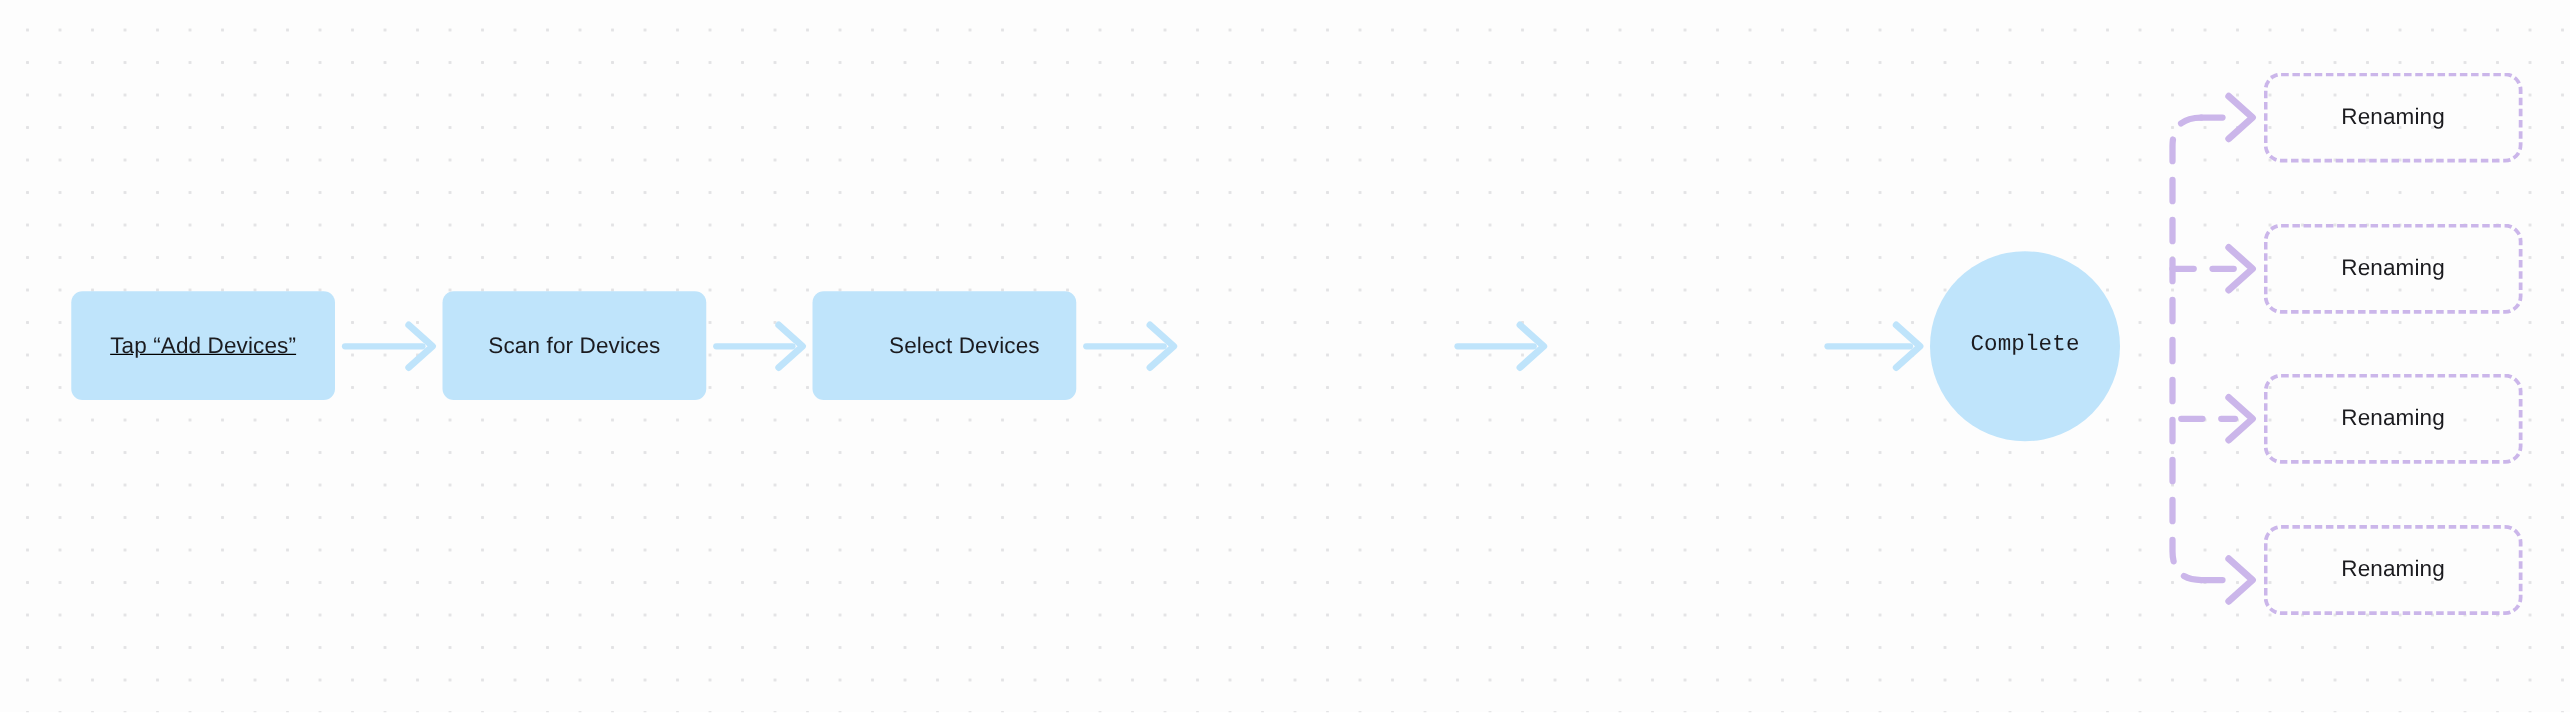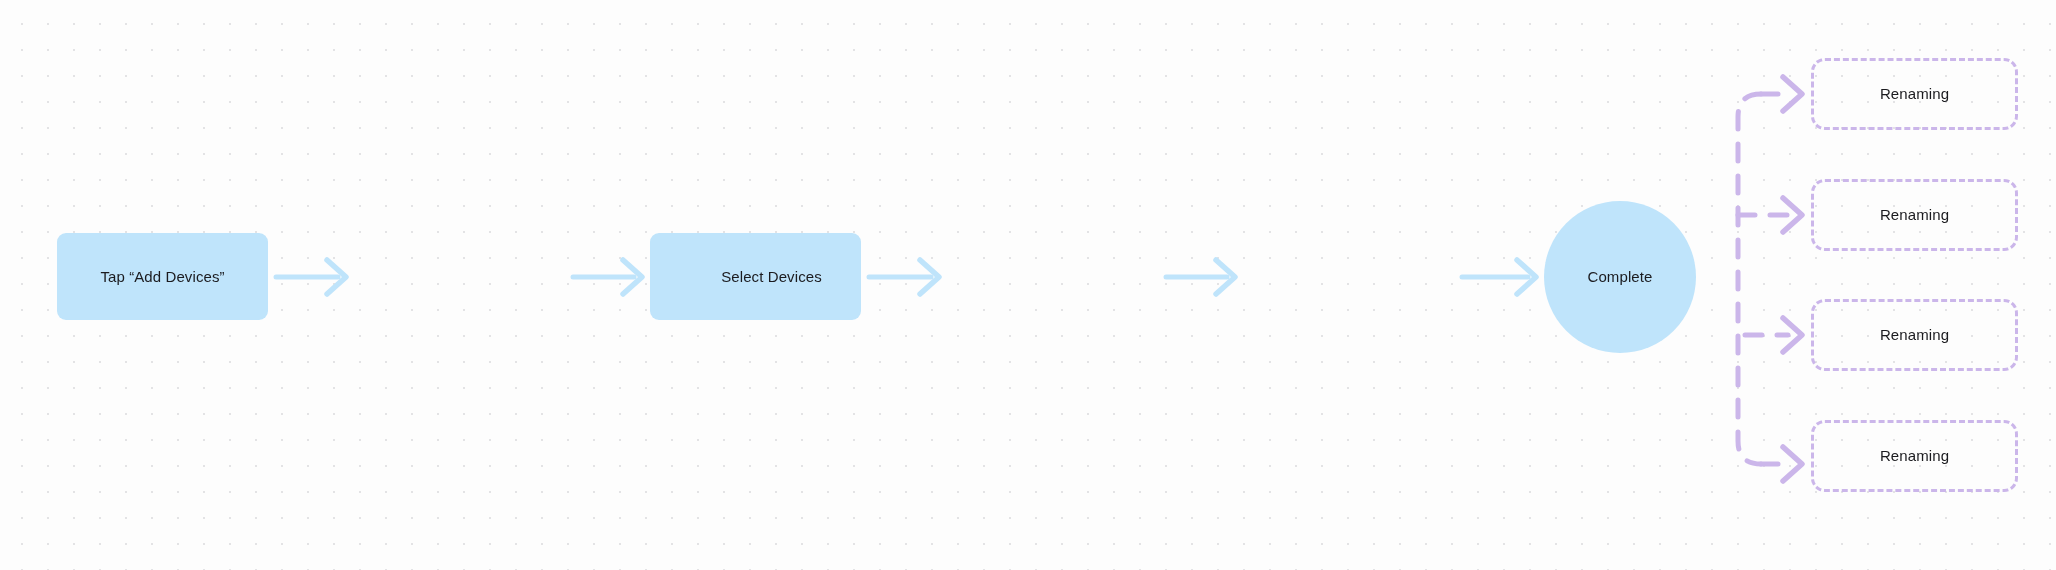--- a/index.html
+++ b/index.html
@@ -32,29 +32,30 @@
     justify-content: center;
     box-sizing: border-box;
   }
   .node-step {
     background: #bfe4fb;
     border-radius: 9px;
   }
   .node-terminal {
     background: #bfe4fb;
     border-radius: 50%;
+    font-family: Liberation Mono, monospace;
   }
   .node-ghost {
     background: transparent;
     border: 3.5px dashed #cbb6ea;
     border-radius: 14px;
   }
   .node-label {
     color: #1b1b1f;
-    font-size: 15px;
+    font-size: 18px;
     line-height: 1.2;
     letter-spacing: 0.1px;
     text-align: center;
     white-space: nowrap;
     user-select: none;
   }
 </style>
 </head>
 <body>
 
@@ -101,24 +102,27 @@
       <path d="M 1745 335 L 1788 335" fill="none" stroke="#cbb6ea" stroke-width="5" stroke-linecap="round" stroke-dasharray="17 15"></path>
       <polyline points="1783,318 1802,335 1783,352" fill="none" stroke="#cbb6ea" stroke-width="5.5" stroke-linecap="round" stroke-linejoin="round"></polyline>
     </g>
 
     <g>
       <path d="M 1761 464 L 1788 464" fill="none" stroke="#cbb6ea" stroke-width="5" stroke-linecap="round" stroke-dasharray="17 15"></path>
       <polyline points="1783,447 1802,464 1783,481" fill="none" stroke="#cbb6ea" stroke-width="5.5" stroke-linecap="round" stroke-linejoin="round"></polyline>
     </g>
   </svg>
 
-  <div class="node node-step" style="left:57px; top:233px; width:211px; height:87px;">
+  <div class="node node-step" style="left:57px; top:233px; width:211px; height:87px;text-decoration:underline;">
     <span class="node-label">Tap “Add Devices”</span>
   </div>
 
+  <div class="node node-step" style="left:354px; top:233px; width:211px; height:87px;">
+    <span class="node-label">Scan for Devices</span>
+  </div>
 
   <div class="node node-step" style="left:650px; top:233px; width:211px; height:87px;padding-left:32px;">
     <span class="node-label">Select Devices</span>
   </div>
 
 
 
   <div class="node node-terminal" style="left:1544px; top:201px; width:152px; height:152px;">
     <span class="node-label">Complete</span>
   </div>

